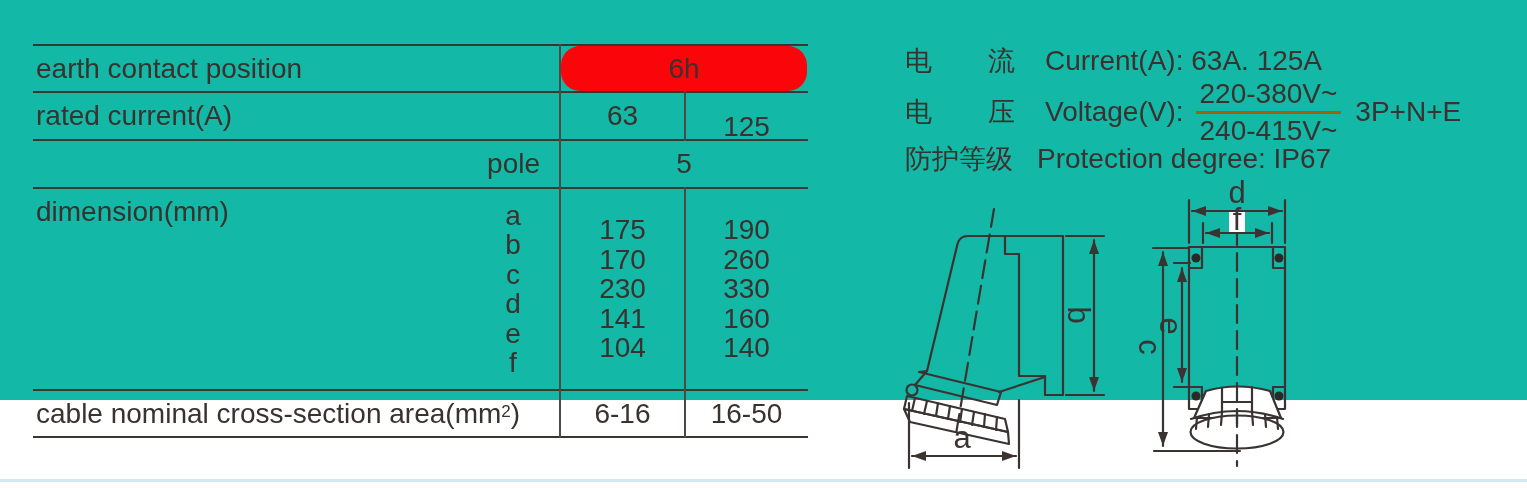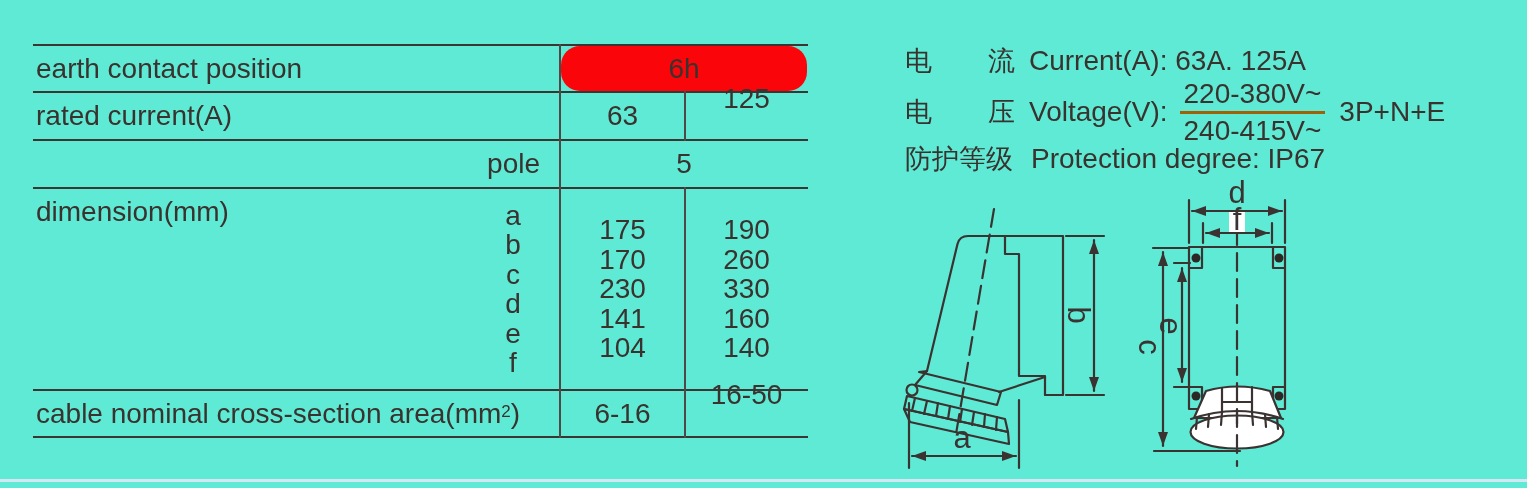--- a/index.html
+++ b/index.html
@@ -1,39 +1,39 @@
 <!DOCTYPE html>
 <html><head>
 <meta charset="utf-8">
 <style>
   html,body{margin:0;padding:0;background:#ffffff;}
   body{
     width:1527px;height:488px;position:relative;overflow:hidden;
     font-family:"Liberation Sans",sans-serif;color:#39322f;
   }
-  .canvas{position:absolute;left:0;top:0;width:1527px;height:488px;background:#5eead4;}
+  .canvas{position:absolute;left:0;top:0;width:1527px;height:400px;background:#14b8a6;}
 
   
   .hline{position:absolute;left:33px;width:775px;height:2px;background:#3b3533;}
   .vline{position:absolute;width:2px;background:#4e4846;}
   .cell{position:absolute;display:flex;align-items:center;font-size:28px;white-space:nowrap;}
   .center{justify-content:center;text-align:center;border-radius:23px;}
   .right{justify-content:flex-end;text-align:right;}
   .red-cell{position:absolute;left:561px;top:46px;width:246px;height:45px;
     background:#fa060a;display:flex;align-items:center;justify-content:center;font-size:28px;border-radius:19px;}
   .dimcol{position:absolute;display:flex;flex-direction:column;justify-content:center;
     font-size:28px;line-height:29.5px;text-align:center;}
   .cable sup{font-size:17px;line-height:0;position:relative;top:-2px;}
 
   
   .specs{position:absolute;left:905px;top:40px;width:600px;height:140px;}
   .spec-row{position:absolute;display:flex;align-items:center;font-size:28px;white-space:nowrap;}
   .cjk-box{display:flex;justify-content:space-between;width:110px;font-size:27px;}
   .cjk{font-size:27px;}
-  .spec-text{margin-left:14px;}
+  .spec-text{margin-left:30px;}
   .frac{display:inline-flex;flex-direction:column;margin-left:12px;text-align:center;
     font-size:28px;line-height:1.05;}
   .frac .top{border-bottom:3px solid #a16207;padding:0 4px 3px;}
   .frac .bot{padding-top:2px;}
   .suffix{margin-left:14px;}
 
   
   .drawing{position:absolute;left:880px;top:178px;}
   .dim-label{font-size:31px;fill:#3a3332;font-family:"Liberation Sans",sans-serif;}
 
@@ -57,21 +57,21 @@
     <div class="vline" style="left:684px;top:91px;height:50px"></div>
     <div class="vline" style="left:684px;top:187px;height:251px"></div>
 
     <div class="cell" style="left:36px;top:46px;height:45px">earth contact position</div>
     <div class="red-cell">
       <span>6h</span>
     </div>
 
     <div class="cell" style="left:36px;top:93px;height:46px">rated current(A)</div>
     <div class="cell center" style="left:561px;top:93px;width:123px;height:46px">63</div>
-    <div class="cell center" style="left:686px;top:76px;width:121px;height:46px">125</div>
+    <div class="cell center" style="left:686px;top:104px;width:121px;height:46px">125</div>
 
     <div class="cell right" style="left:33px;top:141px;width:507px;height:46px">pole</div>
     <div class="cell center" style="left:561px;top:141px;width:246px;height:46px">5</div>
 
     <div class="cell" style="left:36px;top:197px;height:30px">dimension(mm)</div>
     <div class="dimcol" style="left:458px;top:189px;width:110px;height:200px">
       <span>a</span>
       <span>b</span>
       <span>c</span>
       <span>d</span>
@@ -92,21 +92,21 @@
       <span>160</span>
       <span>140</span>
     </div>
 
     <div class="cell cable" style="left:36px;top:391px;height:45px">
       <span>cable nominal cross-section area(mm</span>
         <sup>2</sup>
         <span>)</span>
     </div>
     <div class="cell center" style="left:561px;top:391px;width:123px;height:45px">6-16</div>
-    <div class="cell center" style="left:686px;top:372px;width:121px;height:45px">16-50</div>
+    <div class="cell center" style="left:686px;top:391px;width:121px;height:45px">16-50</div>
   </div>
 
   <div class="specs">
     <div class="spec-row" style="top:3px">
       <span class="cjk-box">
         <span>电</span>
         <span>流</span>
       </span>
       <span class="spec-text">Current(A): 63A. 125A</span>
     </div>
@@ -117,21 +117,21 @@
       </span>
       <span class="spec-text">Voltage(V):</span>
       <span class="frac">
         <span class="top">220-380V~</span>
         <span class="bot">240-415V~</span>
       </span>
       <span class="suffix">3P+N+E</span>
     </div>
     <div class="spec-row" style="top:101px">
       <span class="cjk">防护等级</span>
-      <span class="spec-text" style="margin-left:18px">Protection degree: IP67</span>
+      <span class="spec-text" style="margin-left:24px">Protection degree: IP67</span>
     </div>
   </div>
 
   <svg class="drawing" width="450" height="300" viewBox="880 178 450 300">
     <defs>
       <marker id="arr" markerUnits="userSpaceOnUse" markerWidth="16" markerHeight="12" refX="15" refY="6" orient="auto-start-reverse">
         <path d="M1,1 L15,6 L1,11 Z" fill="#3a3332"></path>
       </marker>
     </defs>
 

